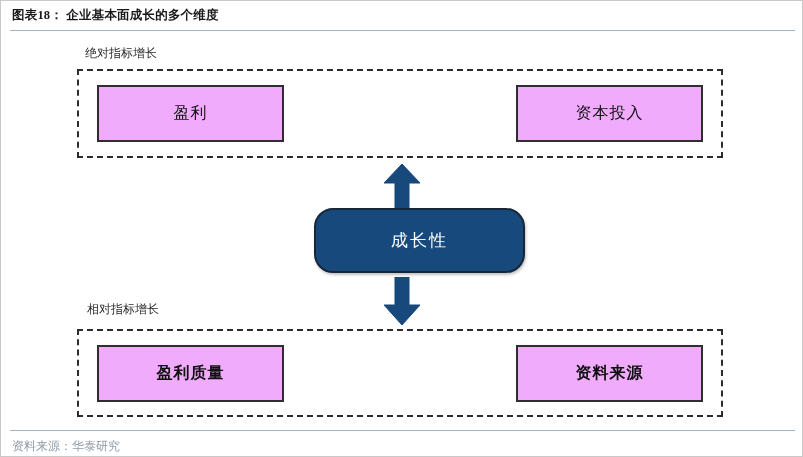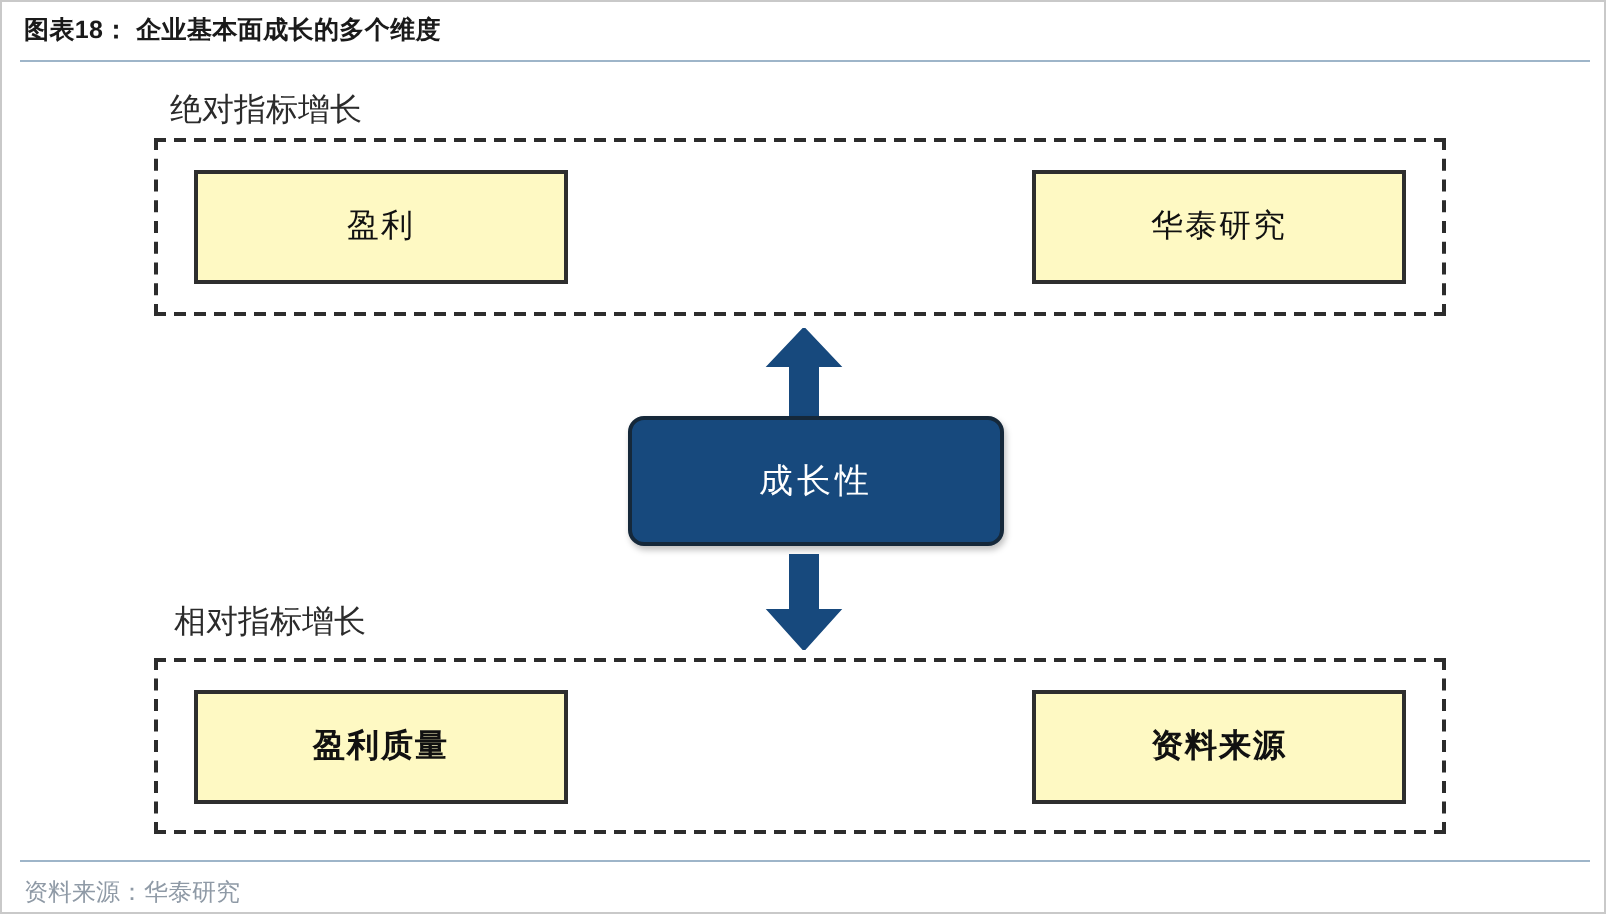--- a/index.html
+++ b/index.html
@@ -20,42 +20,42 @@
     background: #ffffff;
     border: 1px solid #c9c9c9;
     overflow: hidden;
   }
 
   
   .fig-title {
     position: absolute;
     left: 11px;
     top: 6px;
-    font-family: Liberation Sans, sans-serif;
+    font-family: Liberation Serif, serif;
     font-size: 12.5px;
     font-weight: bold;
     color: #1a1a1a;
     letter-spacing: 0.2px;
     white-space: nowrap;
   }
 
   .title-rule {
     position: absolute;
     left: 9px;
     top: 29px;
     width: 785px;
     height: 1px;
     background: #9eb5c9;
   }
 
   
   .group-label {
     position: absolute;
     font-family: "DejaVu Serif", "Liberation Serif", serif;
-    font-size: 16px;
+    font-size: 12px;
     color: #2b2b2b;
     white-space: nowrap;
   }
   .group-label.abs  { left: 84px; top: 44px; }
   .group-label.rel  { left: 86px; top: 300px; }
 
   
   .dashed-group {
     position: absolute;
     box-sizing: border-box;
@@ -74,42 +74,42 @@
     display: flex;
     align-items: center;
     justify-content: space-between;
     padding: 0 18px;
     box-sizing: border-box;
   }
   .concept-box {
     box-sizing: border-box;
     width: 187px;
     height: 57px;
-    background: #fef9c3;
+    background: #f0abfc;
     border: 2px solid #2e2e2e;
     display: flex;
     align-items: center;
     justify-content: center;
     font-family: "DejaVu Serif", "Liberation Serif", serif;
     font-size: 16px;
     color: #111111;
     letter-spacing: 1px;
   }
 
   
   .center-node {
     position: absolute;
     left: 313px;
     top: 207px;
-    width: 188px;
+    width: 211px;
     height: 65px;
     box-sizing: border-box;
     background: #17497d;
     border: 2px solid #15283a;
-    border-radius: 8px;
+    border-radius: 19px;
     display: flex;
     align-items: center;
     justify-content: center;
     font-family: "DejaVu Serif", "Liberation Serif", serif;
     font-size: 17px;
     color: #ffffff;
     letter-spacing: 2px;
     box-shadow: 1px 2px 3px rgba(0,0,0,0.25);
   }
 
@@ -145,21 +145,21 @@
 <div class="figure-frame">
 
   <div class="fig-title">图表18： 企业基本面成长的多个维度</div>
   <div class="title-rule"></div>
 
   <div class="group-label abs">绝对指标增长</div>
 
   <div class="dashed-group top">
     <div class="concept-row">
       <div class="concept-box">盈利</div>
-      <div class="concept-box">华泰研究</div>
+      <div class="concept-box">资本投入</div>
     </div>
   </div>
 
   <div class="arrow up">
     <svg width="40" height="46" viewBox="0 0 40 46" xmlns="http://www.w3.org/2000/svg">
       <polygon points="20,0 38,19 27,19 27,46 13,46 13,19 2,19" fill="#17497d" stroke="#17497d" stroke-width="1"></polygon>
     </svg>
   </div>
 
   <div class="center-node">成长性</div>

